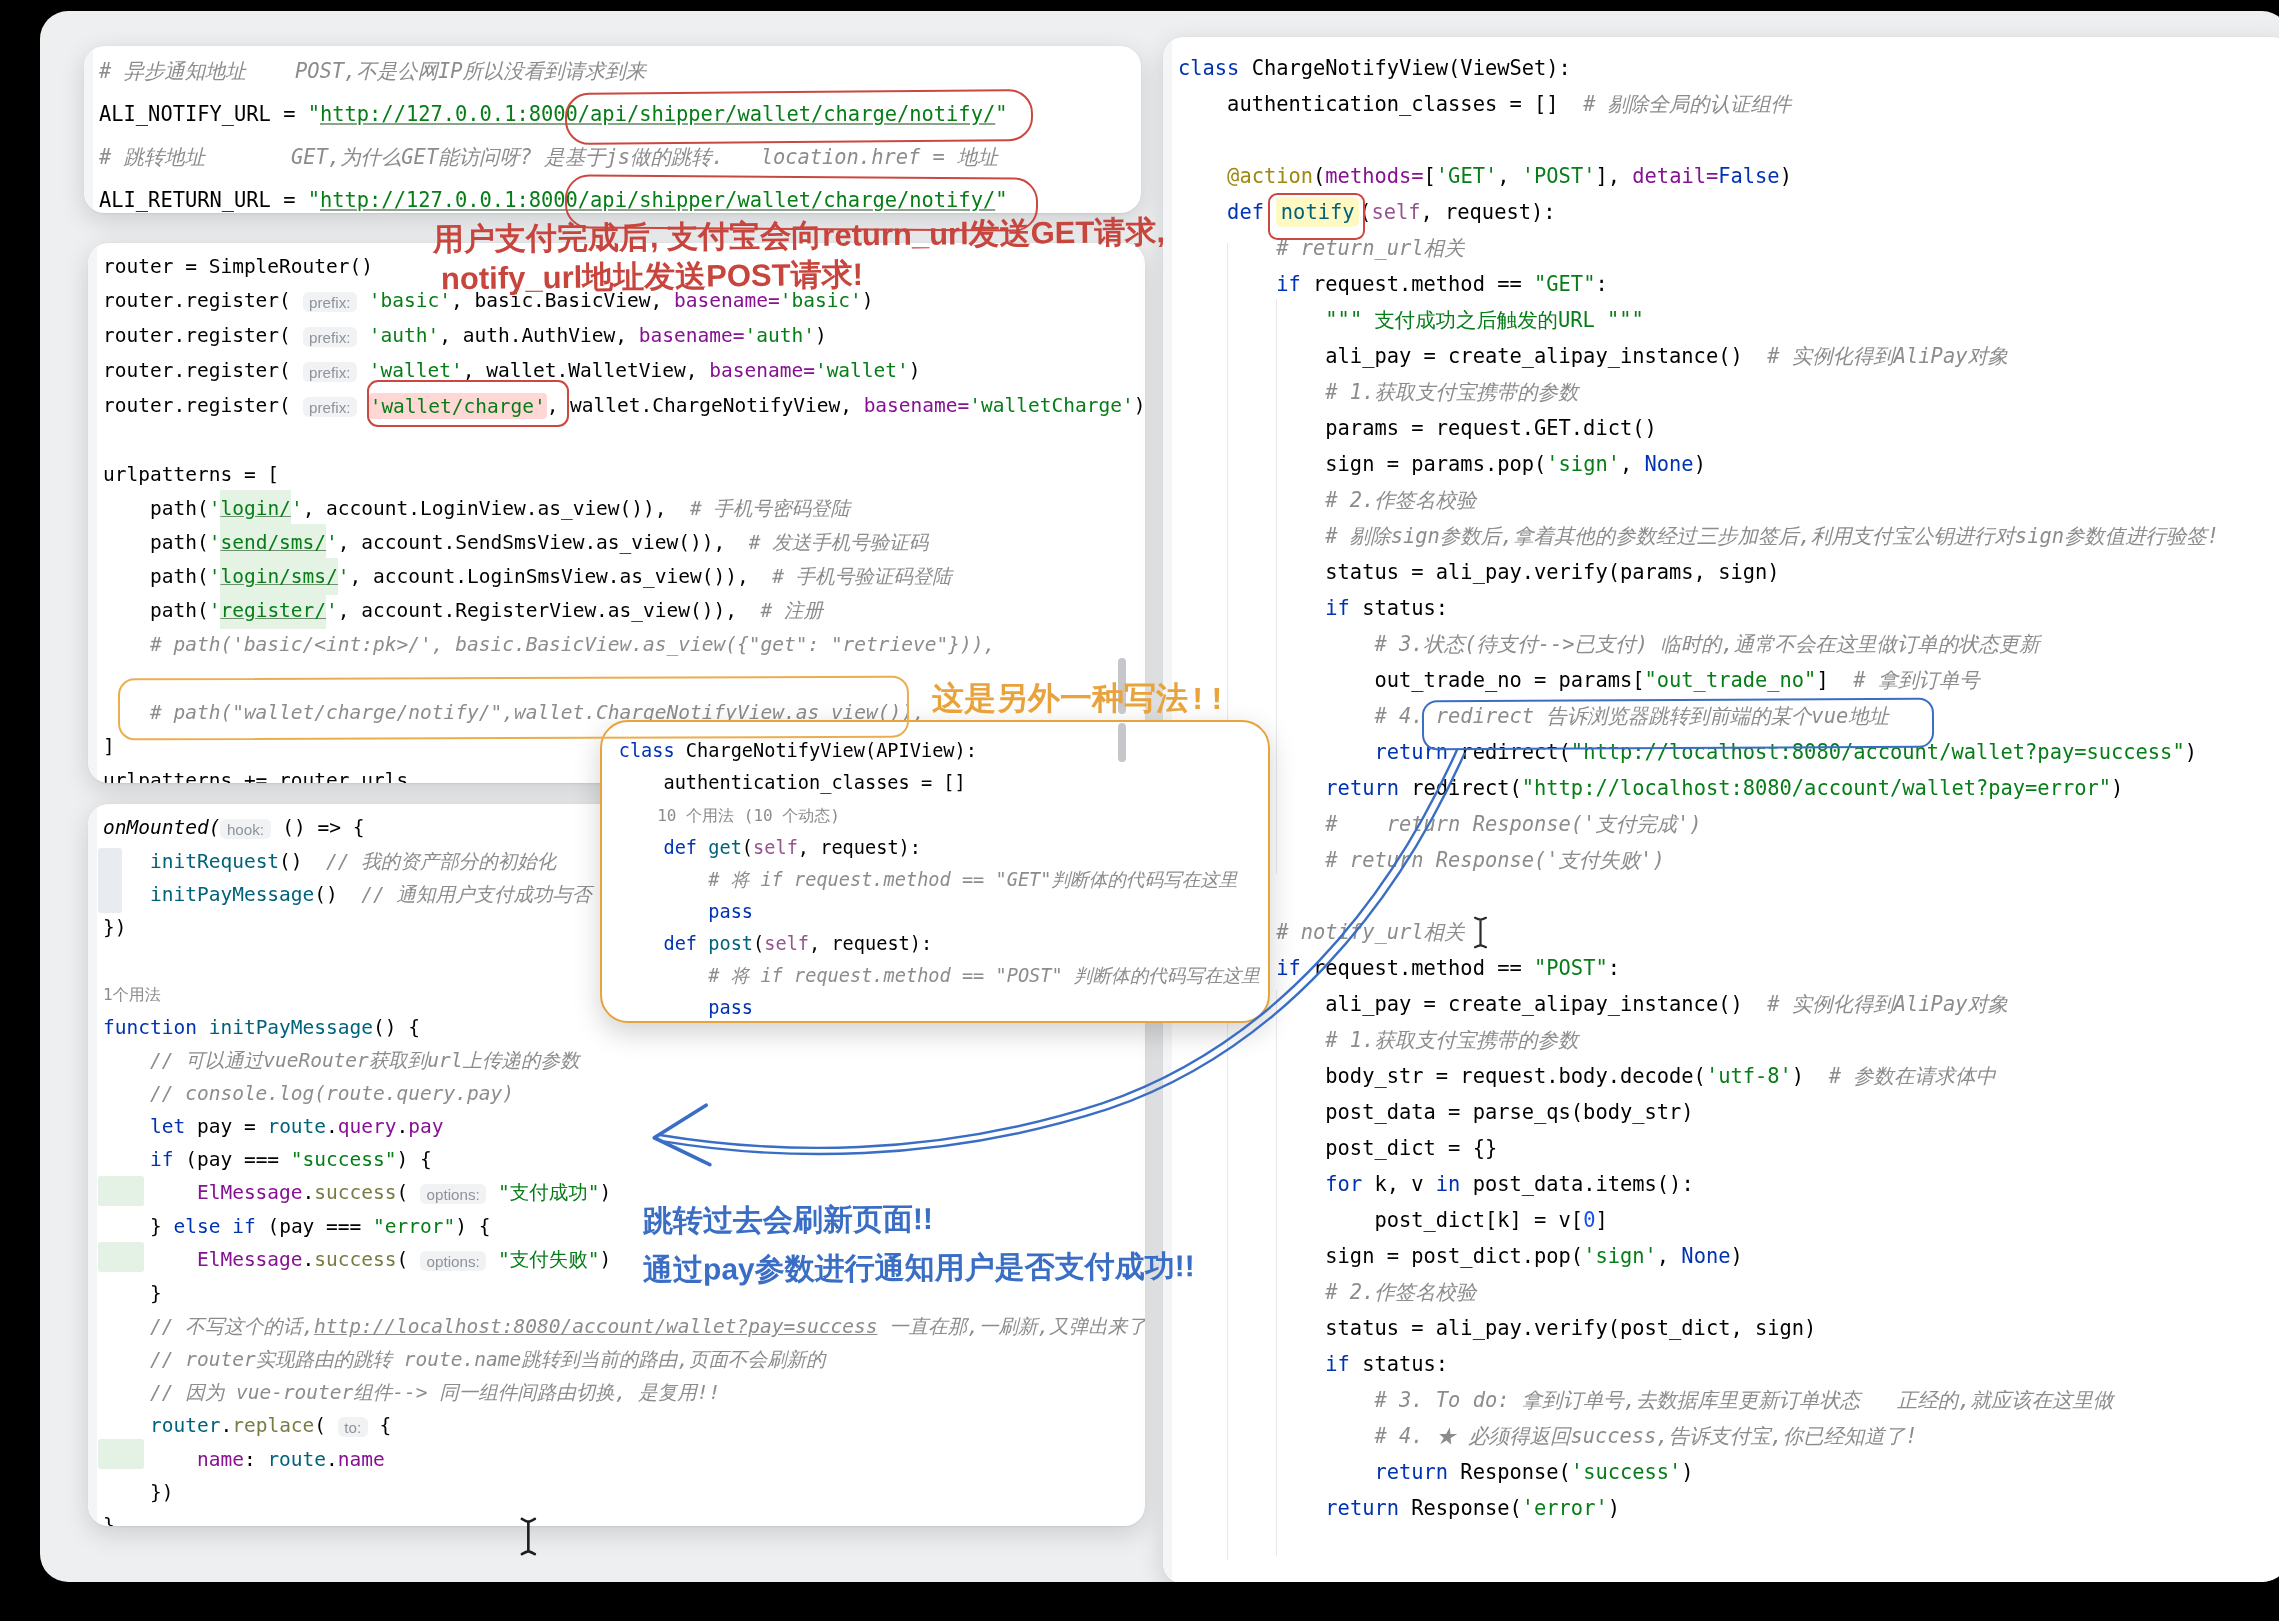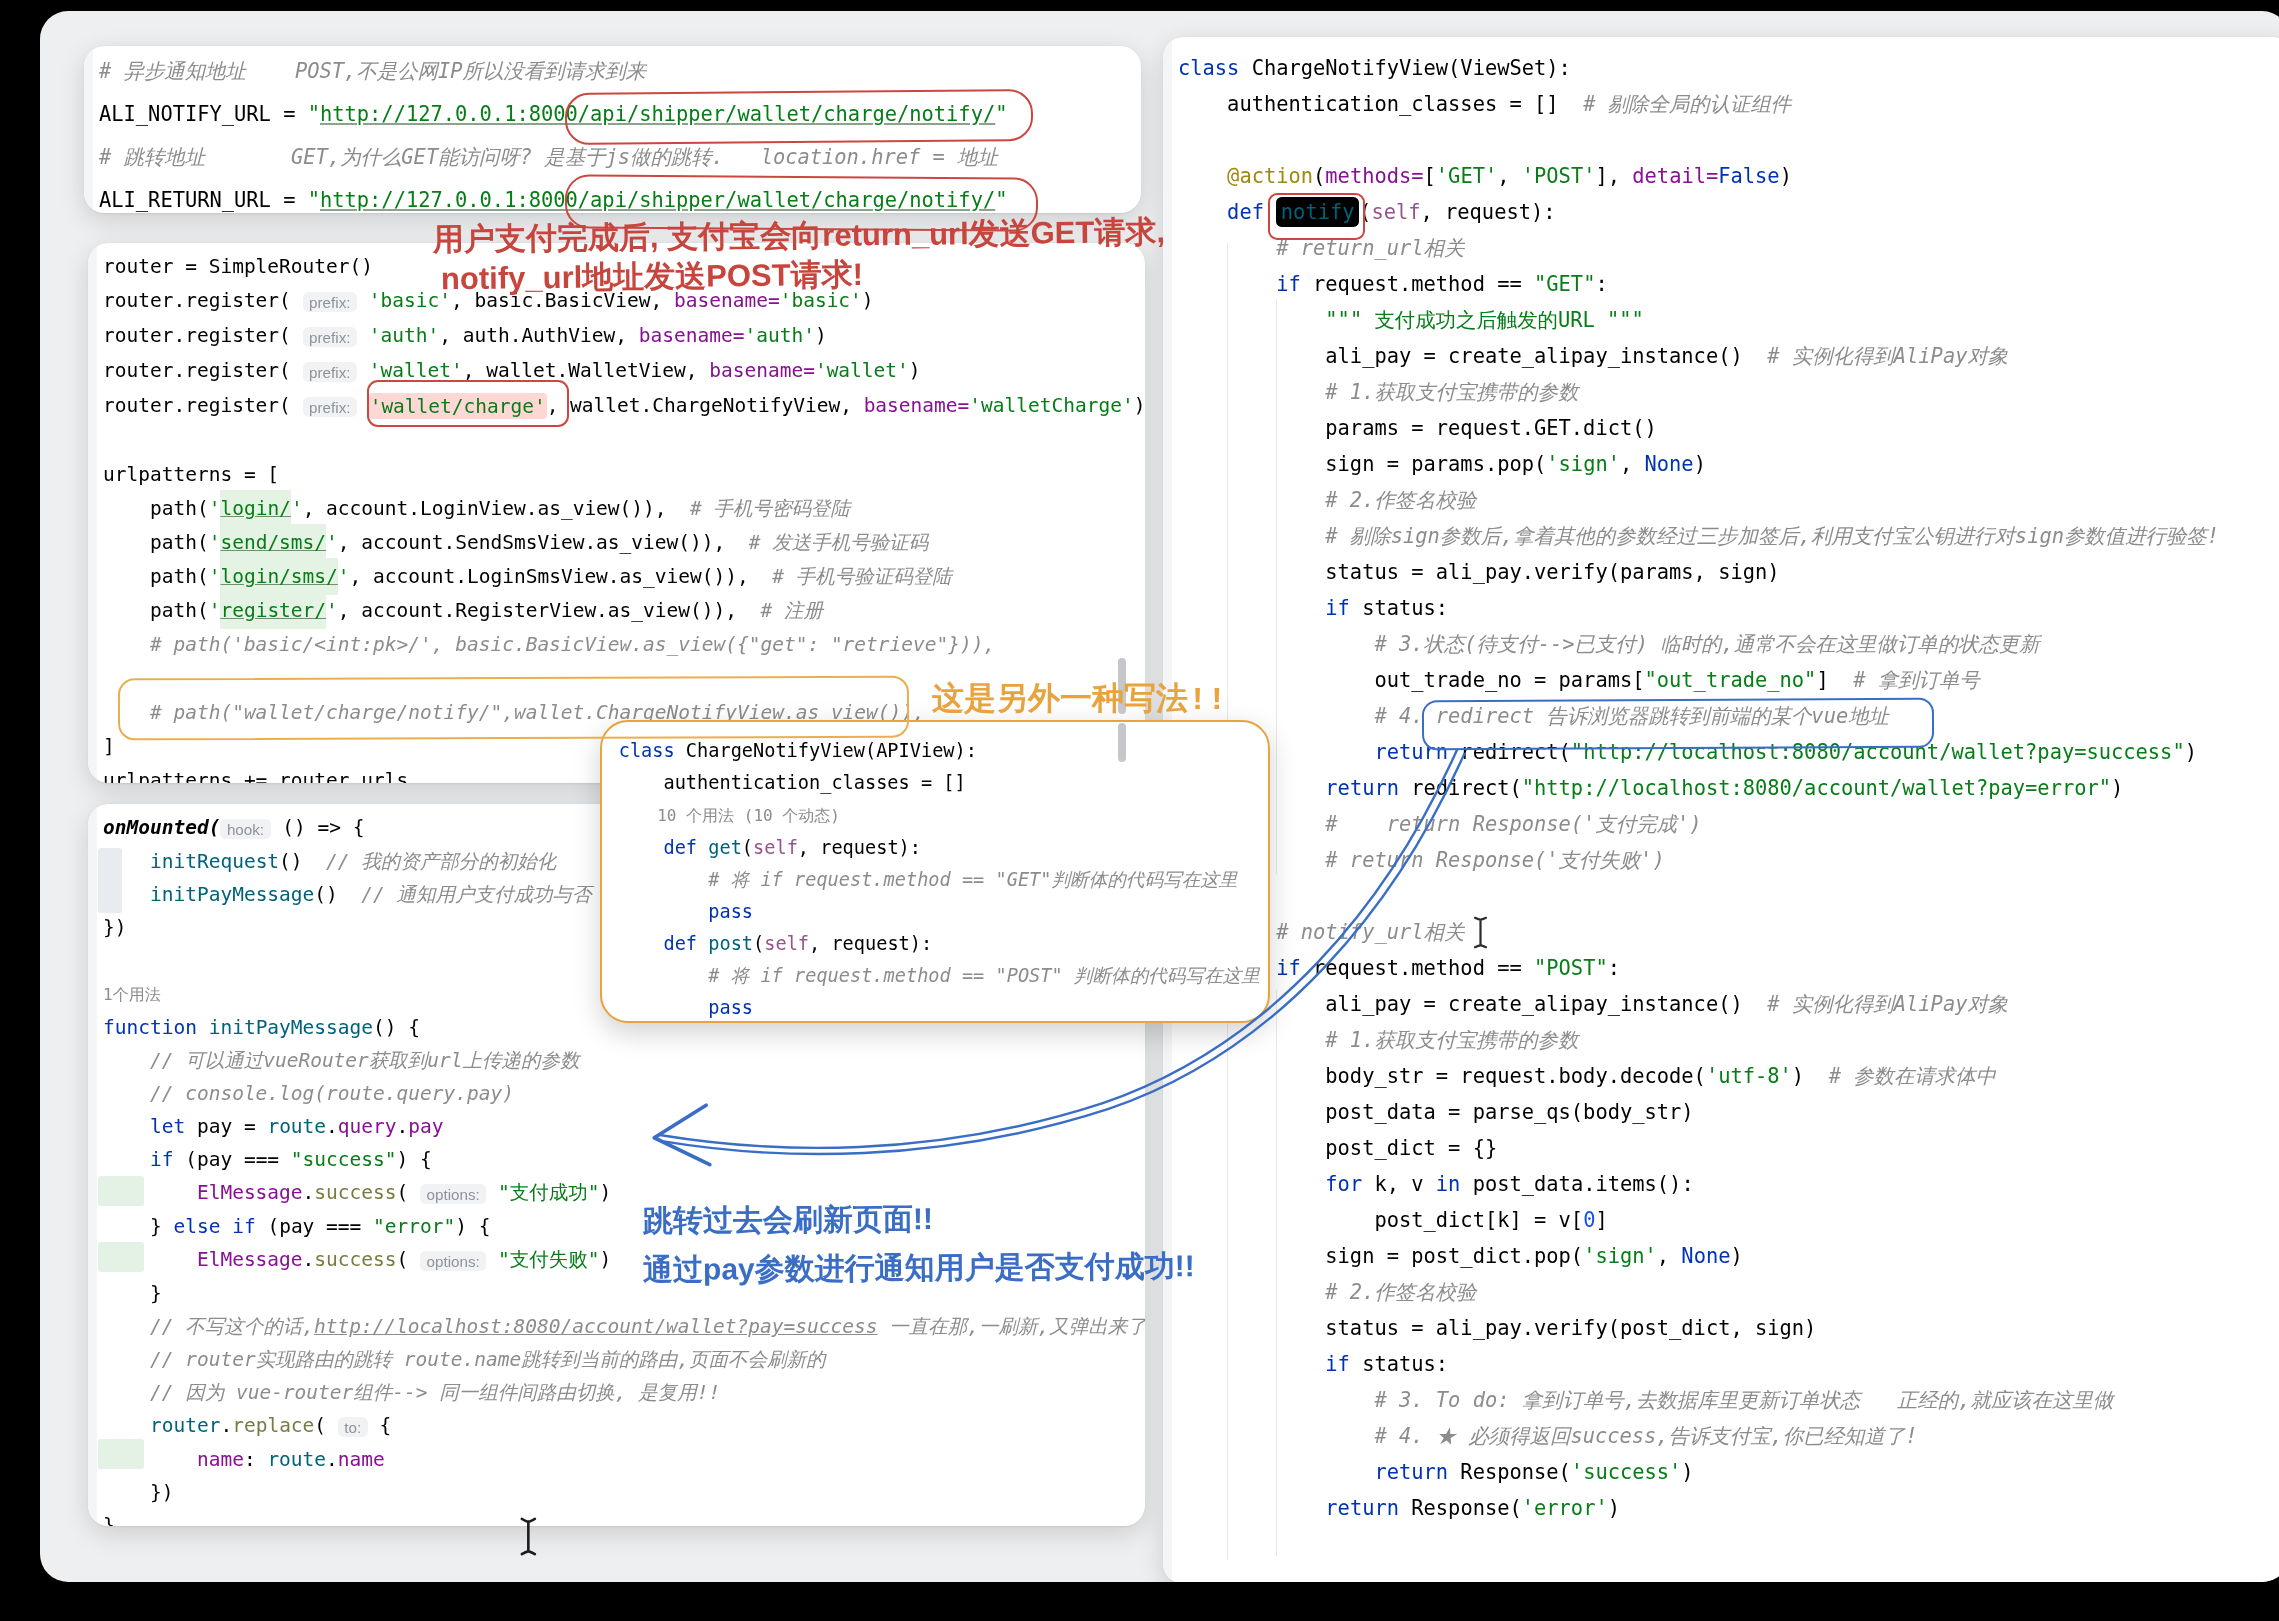--- a/index.html
+++ b/index.html
@@ -9,28 +9,28 @@
   .code{position:relative;font-family:"DejaVu Sans Mono","Liberation Mono",monospace;color:#000;}
   .code-line{white-space:pre;}
   
   .tok-t{color:#000000;}
   .tok-k{color:#0033B3;}
   .tok-s{color:#067D17;}
   .tok-sU{color:#067D17;text-decoration:underline;text-decoration-color:#8aa38a;}
   .tok-c{color:#8C8C8C;font-style:italic;}
   .tok-cU{color:#8C8C8C;font-style:italic;text-decoration:underline;}
   .tok-fn{color:#00627A;}
-  .tok-fnP{color:#00627A;background:#000000;border-radius:5.6px;padding:2.8px 4.6px;}
+  .tok-fnP{color:#00627A;background:#fef9c3;border-radius:5.6px;padding:2.8px 4.6px;}
   .tok-me{color:#7A7A43;}
   .tok-pv{color:#871094;}
   .tok-np{color:#871094;}
   .tok-dec{color:#9E880D;}
   .tok-num{color:#1750EB;}
   .tok-self{color:#94558D;}
-  .tok-bi{color:#000;font-weight:bold;font-style:italic;}
+  .tok-bi{color:#000;font-weight:normal;font-style:italic;}
   .tok-use{color:#8C8C8C;font-size:16px;}
   .tok-hlG{color:#067D17;background:#e5f3e5;text-decoration:underline;text-decoration-color:#6f8f6f;padding:7px 0;}
   .tok-sP{color:#067D17;background:#ffd8d6;border-radius:3.7px;padding:1.9px 0.9px;}
   .tok-hint{color:#8e939b;background:#f1f2f4;border-radius:5.6px;padding:1.9px 6.5px;font-size:0.78em;font-style:normal;font-family:"Liberation Sans",sans-serif;}
   
   #card-config .code{font-size:20.4px;line-height:43px;padding:3.7px 5.6px 0 15px;}
   #card-router .code{font-size:19.5px;line-height:34px;padding:7.4px 3.7px 0 15px;}
   #card-vue .code{font-size:19.5px;line-height:33px;padding:7.4px 3.7px 0 15px;}
   #card-apiview .code{font-size:18.6px;line-height:32px;padding:13px 5.6px 0 16.7px;}
   #card-viewset .code{font-size:20.4px;line-height:36px;padding:13px 3.7px 0 15px;}

